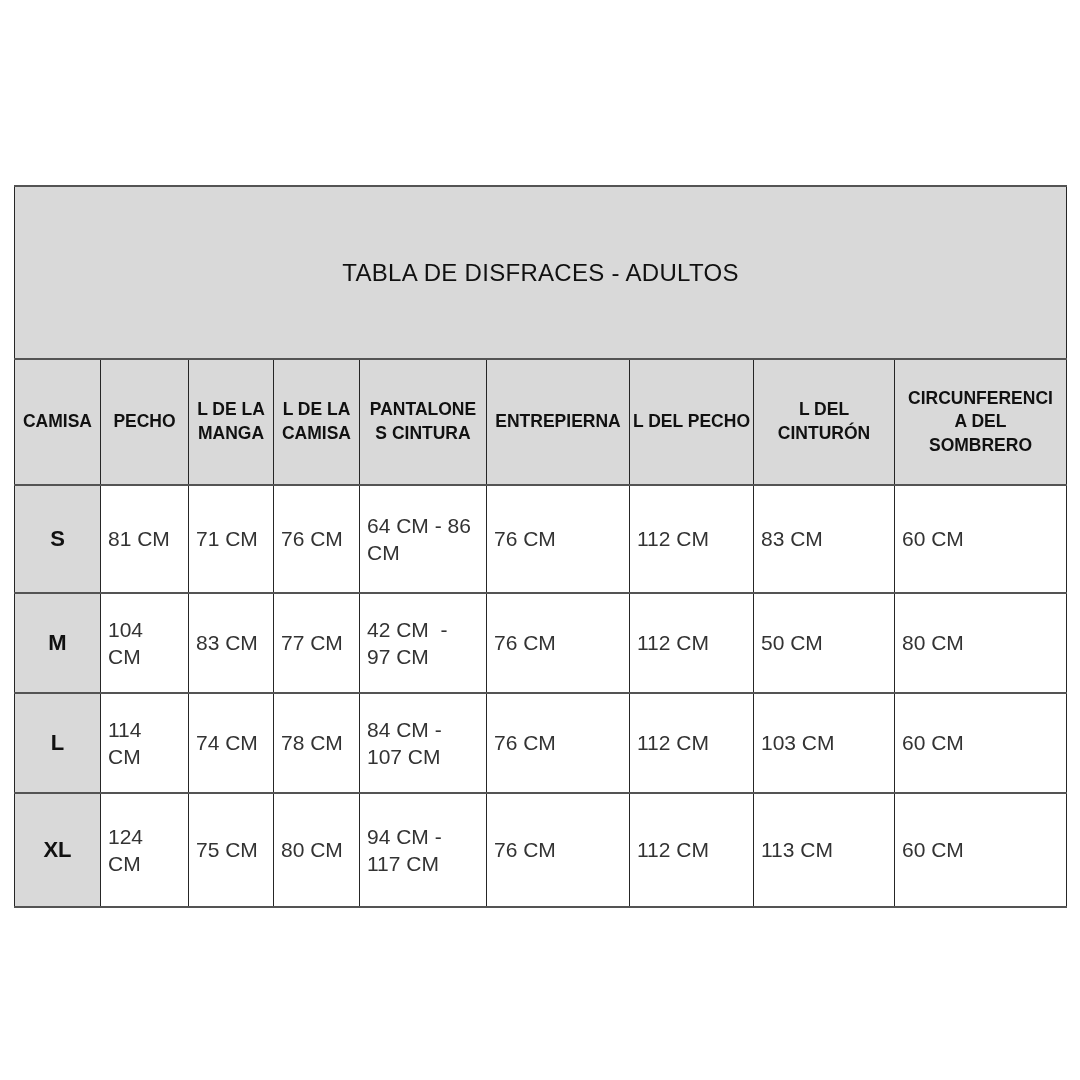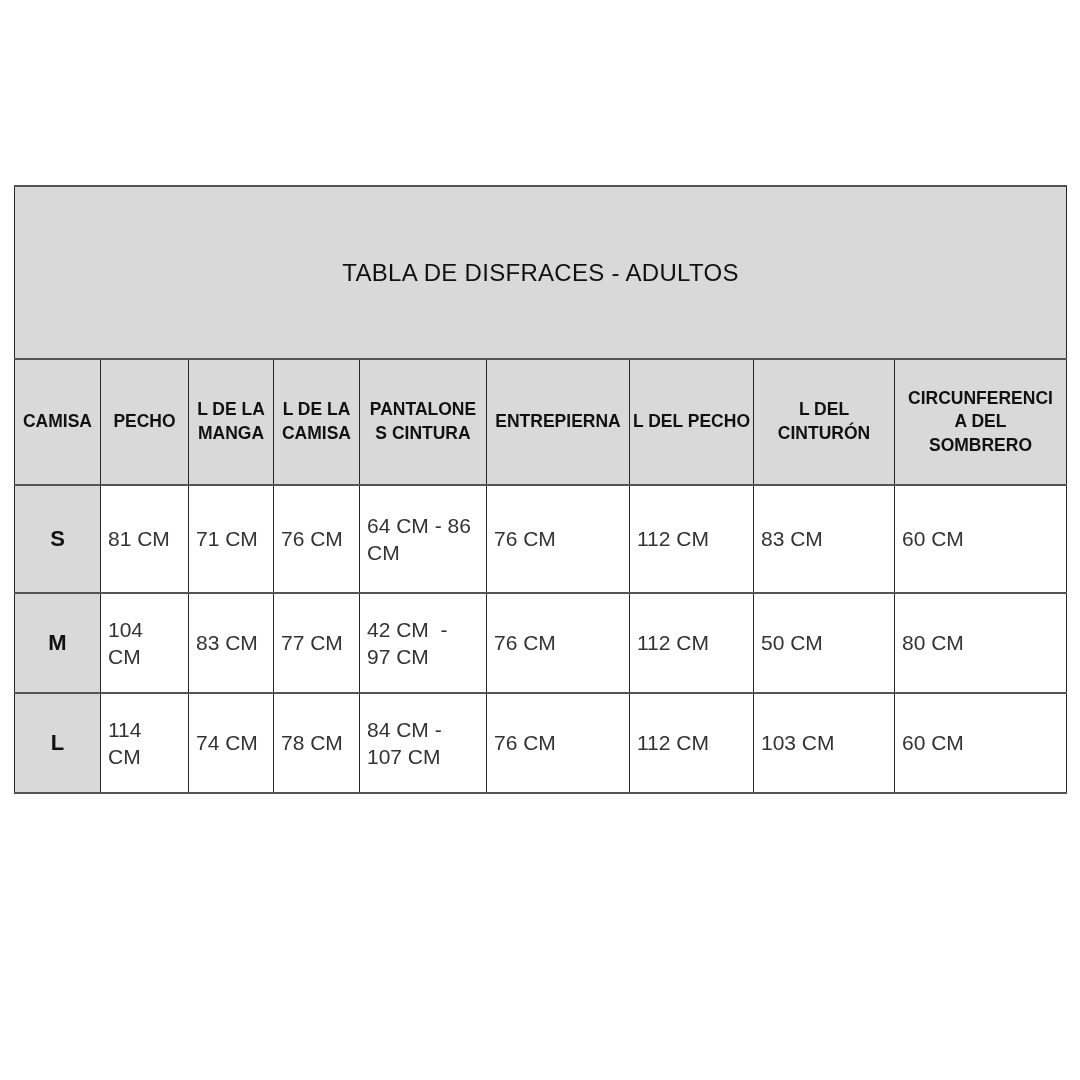--- a/index.html
+++ b/index.html
@@ -145,15 +145,28 @@
 CM</td>
         <td class="data">74 CM</td>
         <td class="data">78 CM</td>
         <td class="data">84 CM -
 107 CM</td>
         <td class="data">76 CM</td>
         <td class="data">112 CM</td>
         <td class="data">103 CM</td>
         <td class="data">60 CM</td>
       </tr>
+      <tr class="row-xl">
+        <td class="size">XL</td>
+        <td class="data">124
+CM</td>
+        <td class="data">75 CM</td>
+        <td class="data">80 CM</td>
+        <td class="data">94 CM -
+117 CM</td>
+        <td class="data">76 CM</td>
+        <td class="data">112 CM</td>
+        <td class="data">113 CM</td>
+        <td class="data">60 CM</td>
+      </tr>
     </tbody>
   </table>
 </div>
 
 </body></html>

